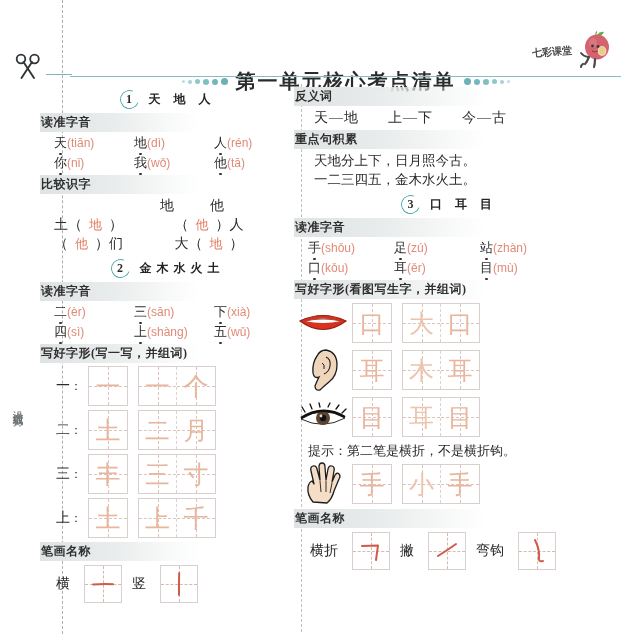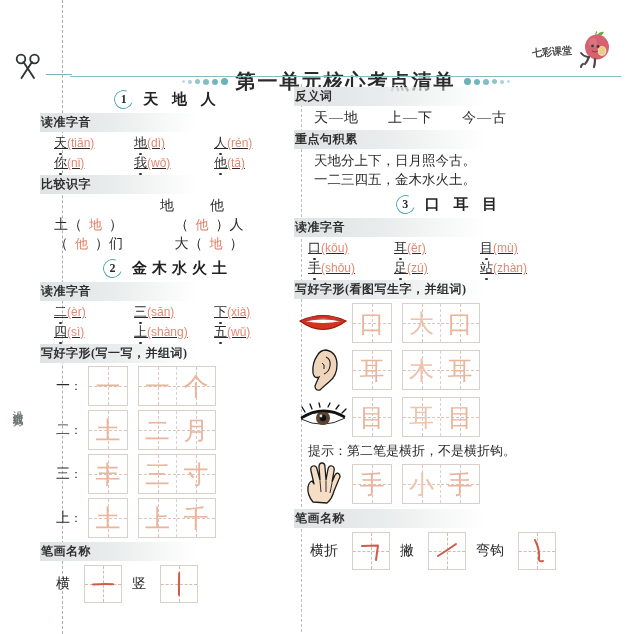--- a/index.html
+++ b/index.html
@@ -176,21 +176,21 @@
   .num-circle::before {
     content: "";
     position: absolute;
     inset: 0;
     border: 1.6px solid #54a9b0;
     border-radius: 50%;
     border-right-color: transparent;
     transform: rotate(-25deg);
   }
   .sec-title {
-    font-size: 15px;
+    font-size: 12px;
     font-weight: bold;
     letter-spacing: 5px;
     color: #232323;
   }
 
   
   .sub-head {
     font-size: 12px;
     font-weight: bold;
     color: #2f2f2f;
@@ -205,21 +205,20 @@
   
   .pinyin-row {
     display: flex;
     padding-left: 14px;
     margin: 2px 0;
   }
   .pinyin-item {
     font-size: 13px;
     white-space: nowrap;
     color: #2b2b2b;
-    text-decoration: underline;
   }
   .pinyin-item .han {
     position: relative;
     padding-bottom: 1px;
   }
   .pinyin-item .han::after {
     content: "";
     position: absolute;
     left: 50%;
     bottom: -4px;
@@ -624,28 +623,28 @@
     <div class="sentence">天地分上下，日月照今古。</div>
     <div class="sentence">一二三四五，金木水火土。</div>
 
     <div class="sec-head">
       <span class="num-circle">3</span>
       <span class="sec-title">口 耳 目</span>
     </div>
 
     <div class="sub-head">读准字音</div>
     <div class="pinyin-row c3 rcol">
+      <span class="pinyin-item"><span class="han">手</span><span class="py">(shǒu)</span></span>
+      <span class="pinyin-item"><span class="han">足</span><span class="py">(zú)</span></span>
+      <span class="pinyin-item"><span class="han">站</span><span class="py">(zhàn)</span></span>
+    </div>
+    <div class="pinyin-row c3 rcol">
       <span class="pinyin-item"><span class="han">口</span><span class="py">(kǒu)</span></span>
       <span class="pinyin-item"><span class="han">耳</span><span class="py">(ěr)</span></span>
       <span class="pinyin-item"><span class="han">目</span><span class="py">(mù)</span></span>
-    </div>
-    <div class="pinyin-row c3 rcol">
-      <span class="pinyin-item"><span class="han">手</span><span class="py">(shǒu)</span></span>
-      <span class="pinyin-item"><span class="han">足</span><span class="py">(zú)</span></span>
-      <span class="pinyin-item"><span class="han">站</span><span class="py">(zhàn)</span></span>
     </div>
 
     <div class="sub-head">写好字形(看图写生字，并组词)</div>
 
     <div class="pic-row">
       <span class="pic">
         <svg width="54" height="30" viewBox="0 0 54 30">
           <path d="M4 13 Q27 2 50 13 Q27 30 4 13 Z" fill="#d8321f" stroke="#8f1f10" stroke-width="1.1"></path>
           <path d="M9 13 Q27 8 45 13 Q27 17 9 13 Z" fill="#ffffff"></path>
           <path d="M9 13 Q27 9 45 13" stroke="#8f1f10" stroke-width="0.8" fill="none"></path>

